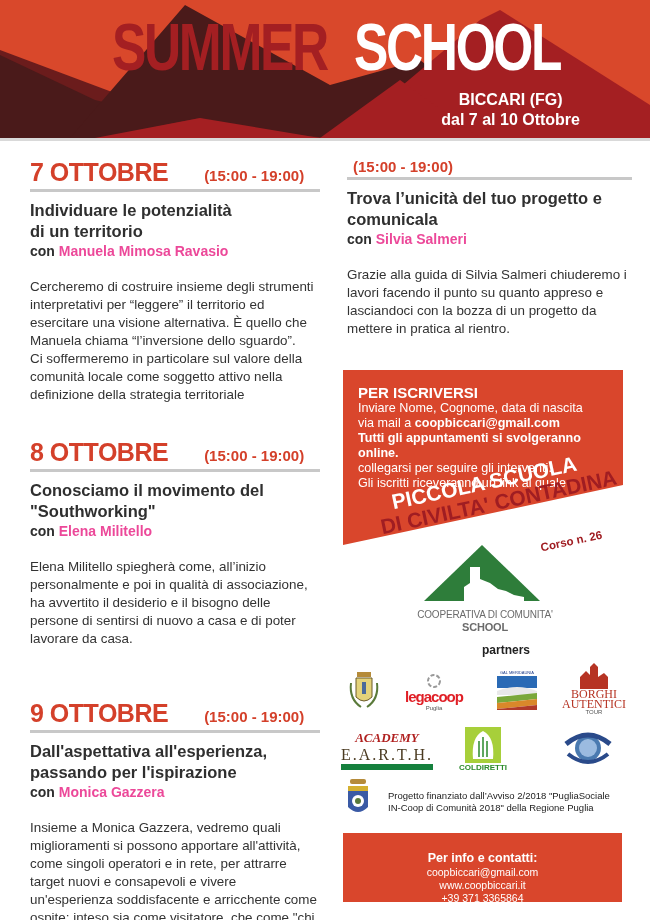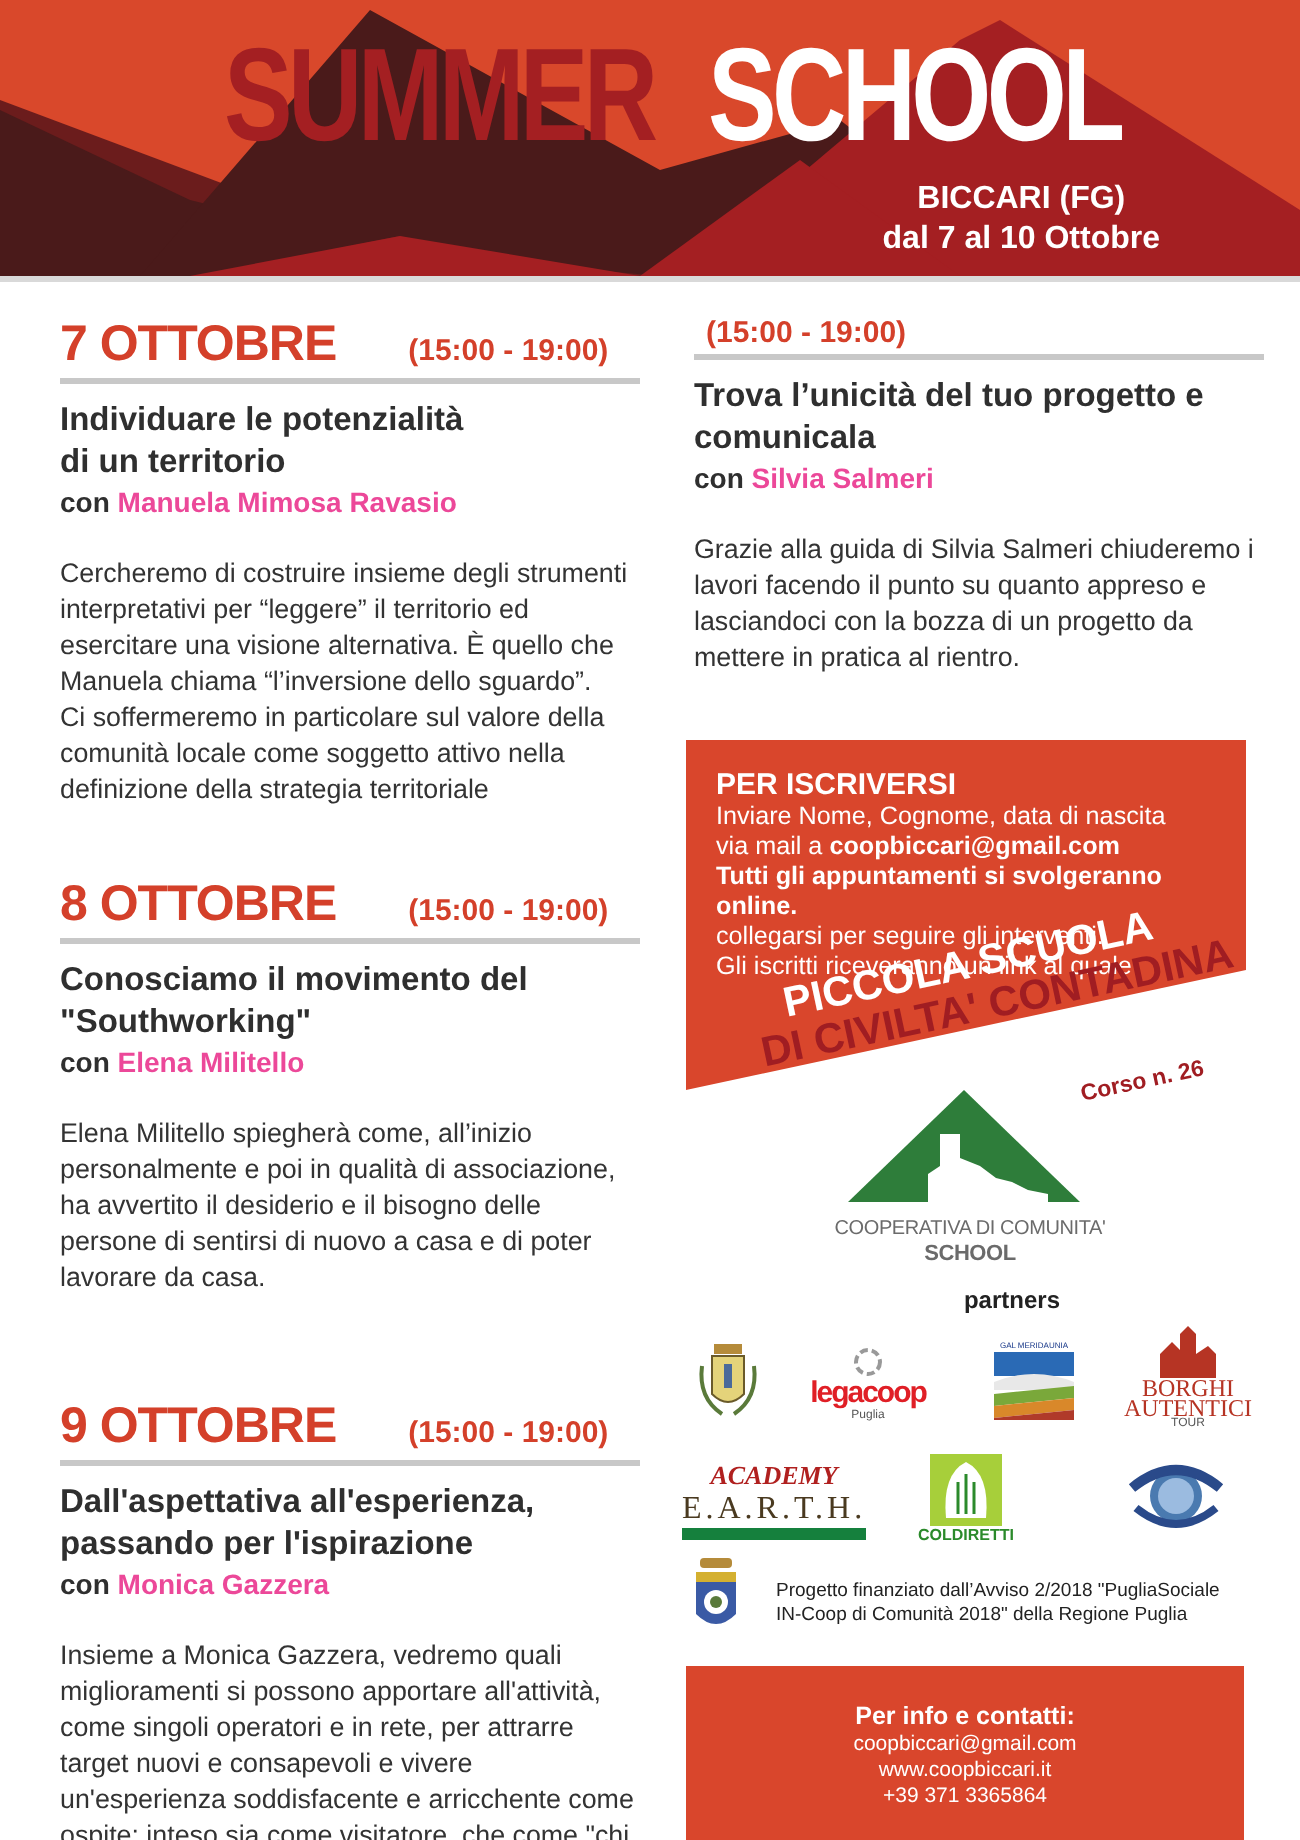--- a/index.html
+++ b/index.html
@@ -53,21 +53,21 @@
   .small-caption { font-size: 6px; color: #555; }
   .borghi { color: #b63424; font-family: "Liberation Serif", serif; font-size: 12px; line-height: 10px; text-align: center; }
   .academy-word { color: #b0201f; font-family: "Liberation Serif", serif; font-weight: 700; font-size: 13px; font-style: italic; }
   .earth { color: #4a3a20; font-family: "Liberation Serif", serif; font-size: 16px; letter-spacing: 2px; border-bottom: 6px solid #15803d; }
   .coldiretti { color: #2b8a2b; font-weight: 700; font-size: 8px; }
 
   .funding { position: absolute; left: 388px; top: 790px; font-size: 9.5px; line-height: 12px; color: #222; width: 240px; }
   .puglia-crest { position: absolute; left: 345px; top: 779px; }
 
   
-  .contact { position: absolute; left: 343px; top: 833px; width: 279px; height: 87px; background: #d9462c; color: #ffffff; text-align: center; padding-top: 18px; }
+  .contact { position: absolute; left: 343px; top: 833px; width: 279px; height: 69px; background: #d9462c; color: #ffffff; text-align: center; padding-top: 18px; }
   .contact .c-title { font-weight: 700; font-size: 12.5px; line-height: 15px; }
   .contact .c-line { font-size: 10.5px; line-height: 13px; }
 </style>
 </head>
 <body>
 
 <div class="banner">
   <svg width="650" height="138" viewBox="0 0 650 138">
     <polygon points="0,50 160,110 0,138" fill="#6b1c1c"></polygon>
     <polygon points="0,55 95,100 250,138 0,138" fill="#4a1a1a"></polygon>

